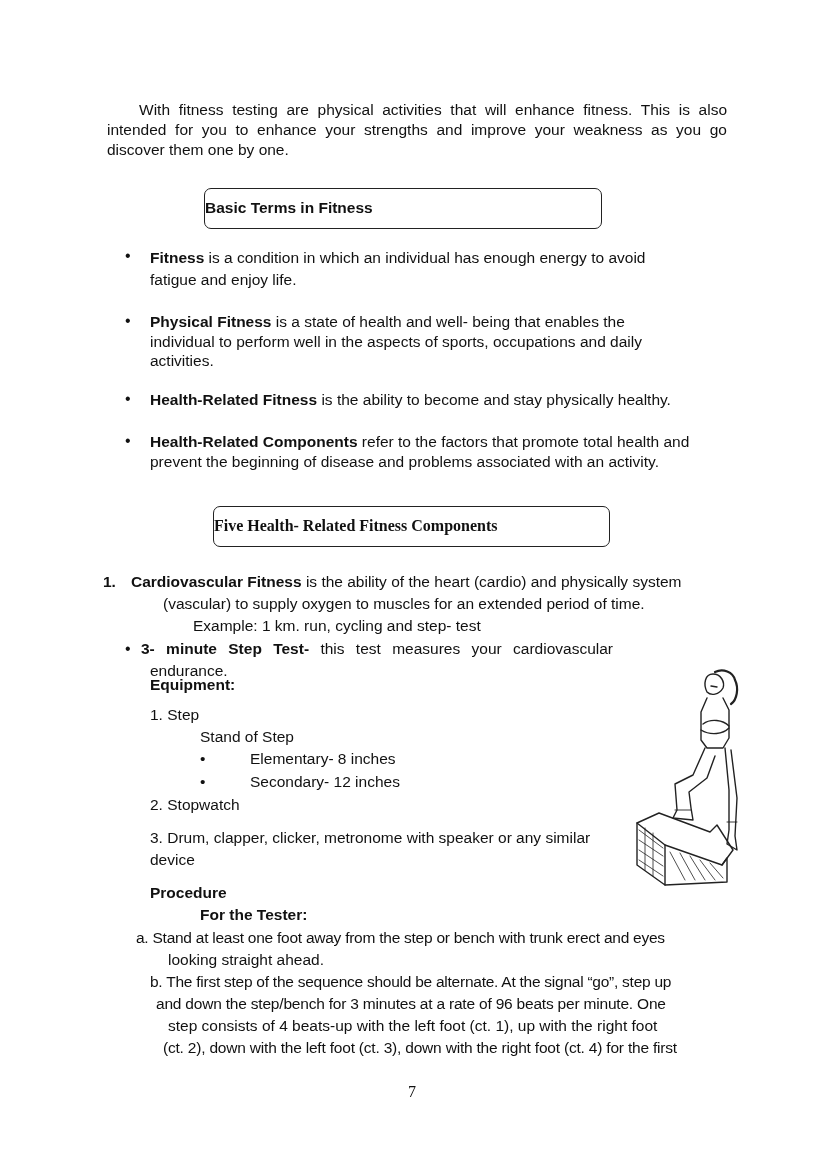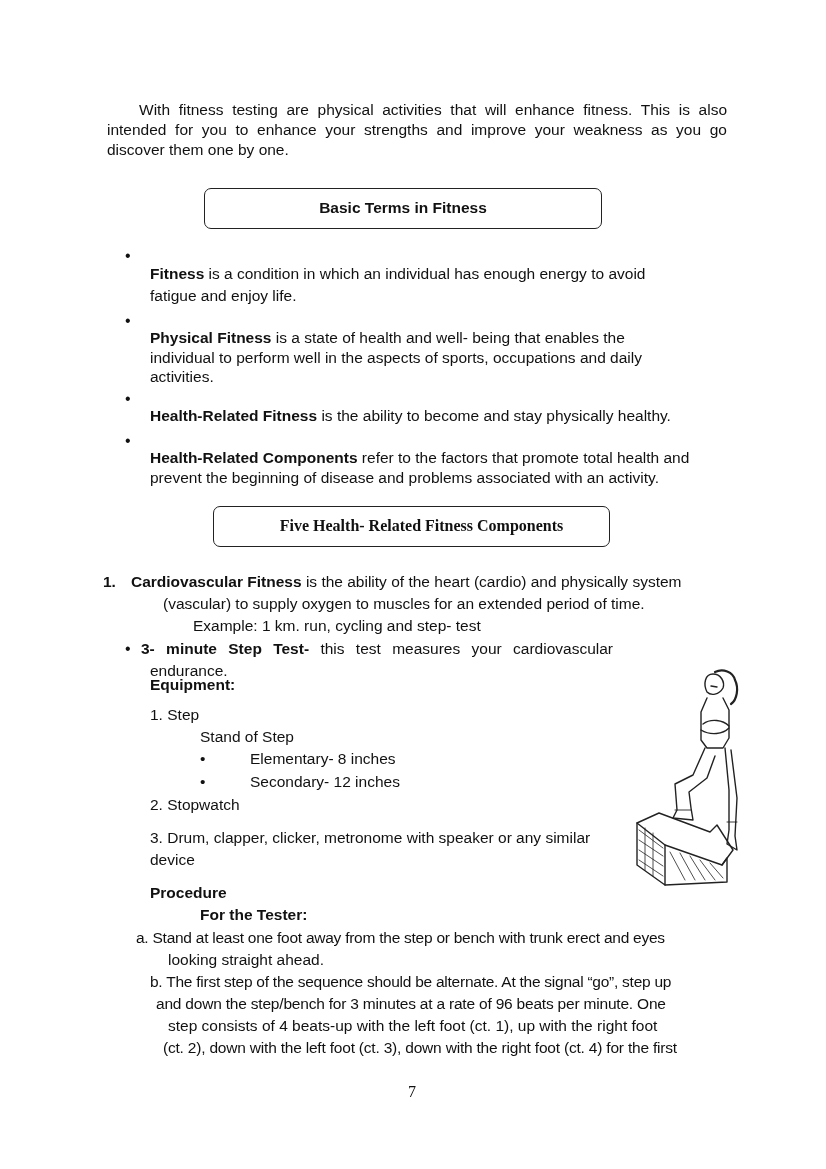--- a/index.html
+++ b/index.html
@@ -2,24 +2,24 @@
 <html><head>
   <meta charset="utf-8">
   <style>
     html, body { margin: 0; padding: 0; background: #ffffff; }
     body { width: 826px; height: 1169px; position: relative; overflow: hidden;
            font-family: "Liberation Sans", sans-serif; color: #111; font-size: 15.5px; }
     .abs { position: absolute; }
     b, .b { font-weight: bold; }
     .para { left: 107px; top: 100px; width: 620px; line-height: 20px; text-align: justify; }
     .para .indent { display: inline-block; width: 32px; }
-    .box { border: 1.3px solid #222; border-radius: 7px; box-sizing: border-box; text-align: center; font-weight: bold; }
+    .box { border: 1.3px solid #222; border-radius: 7px; box-sizing: border-box; font-weight: bold; }
     .box1 { left: 204px; top: 188px; width: 398px; height: 41px; line-height: 38px; font-size: 15.5px; }
-    .box2 { left: 213px; top: 506px; width: 397px; height: 41px; line-height: 38px; font-family: "Liberation Serif", serif; font-size: 16px; padding-left: 20px; }
-    .term { left: 150px; width: 580px; line-height: 19.5px; margin-top: 16px; }
+    .box2 { left: 213px; top: 506px; width: 397px; height: 41px; line-height: 38px; font-family: "Liberation Serif", serif; font-size: 16px; }
+    .term { left: 150px; width: 580px; line-height: 19.5px; }
     .dot { left: 125px; }
     .dot::before { content: "\2022"; font-size: 16px; }
   </style>
 </head>
 <body>
 
 <div class="abs para"><span class="indent"></span><span>With fitness testing are physical activities that will enhance fitness. This is also intended for you to enhance your strengths and improve your weakness as you go discover them one by one.</span></div>
 
 <div class="abs box box1">Basic Terms in Fitness</div>
 

